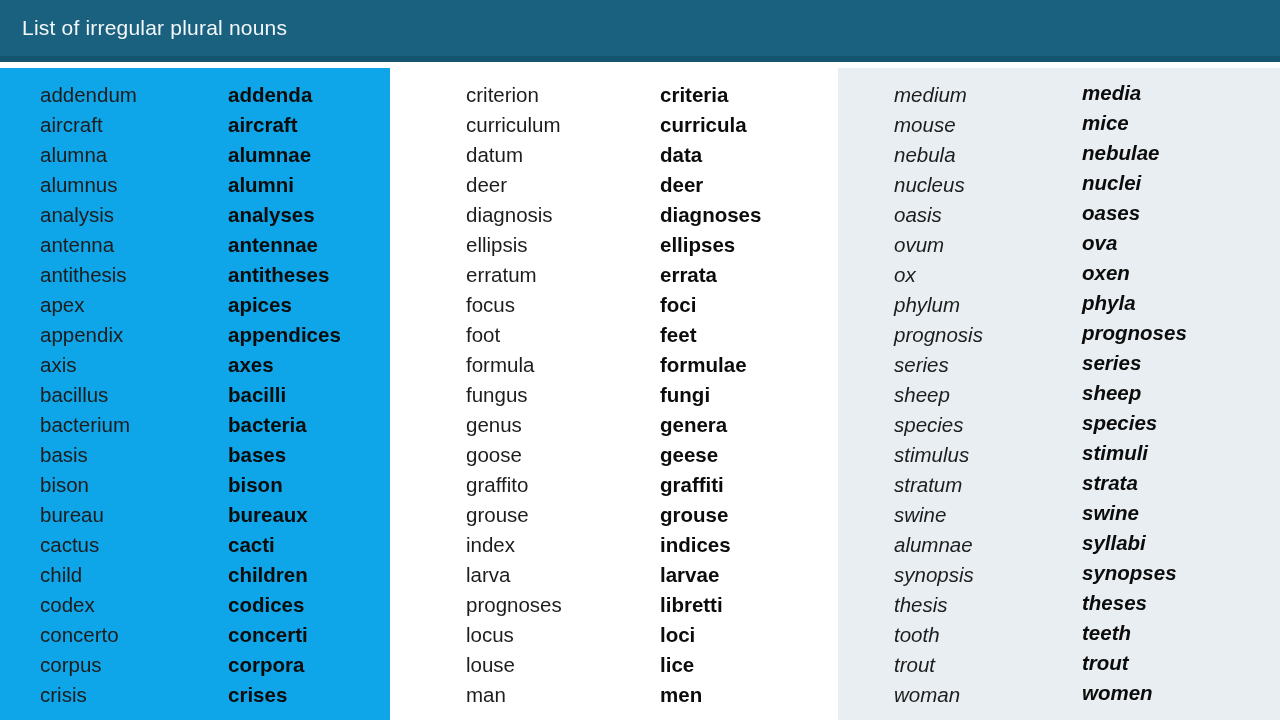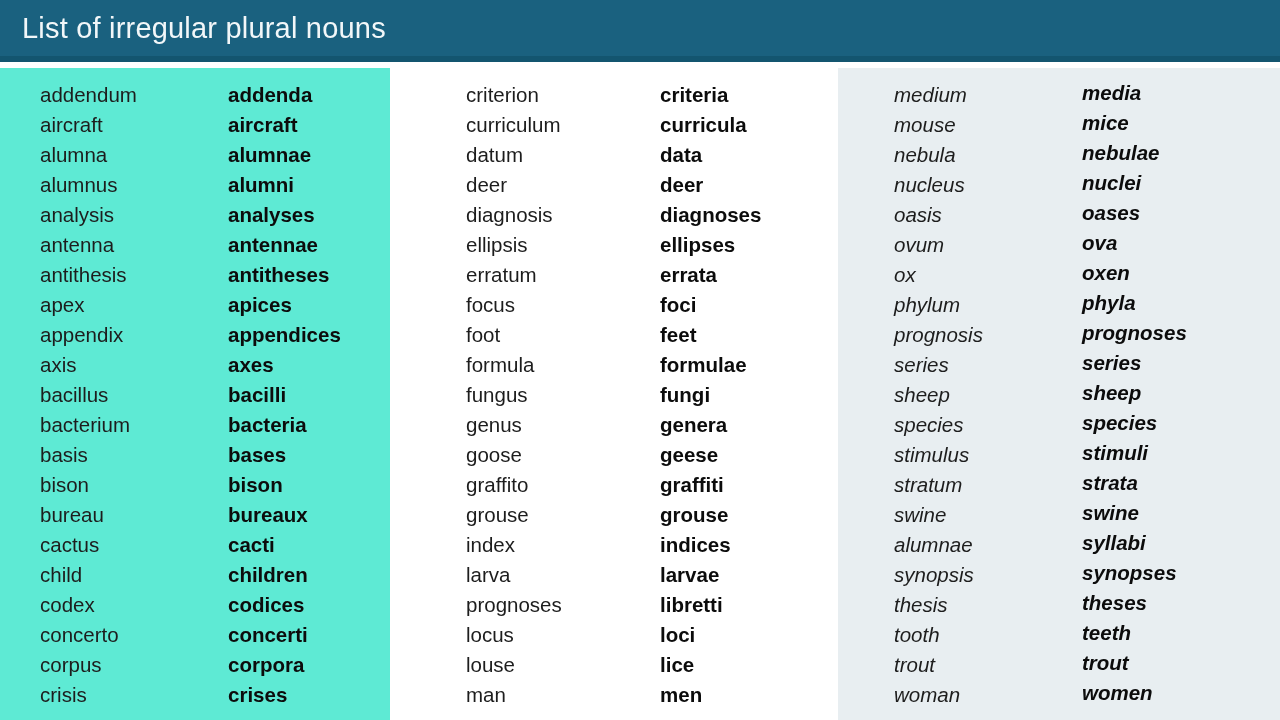--- a/index.html
+++ b/index.html
@@ -34,21 +34,21 @@
     left: 0;
     top: 56px;
     width: 1280px;
     height: 6px;
     background: #13556f;
   }
   #slide-title {
     position: absolute;
     left: 22px;
     top: 9px;
-    font-size: 29px;
+    font-size: 21px;
     line-height: 38px;
     color: #f2f7f9;
     letter-spacing: 0.2px;
     font-weight: 400;
     white-space: nowrap;
   }
 
   
   .panel {
     position: absolute;
@@ -106,21 +106,21 @@
 </style>
 </head>
 <body>
 
 <div id="slide">
 
   <div id="header-bar"></div>
   <div id="header-underline"></div>
   <div id="slide-title">List of irregular plural nouns</div>
 
-  <div class="panel" id="panel-1" style="background: #5eead4; padding-left: 12px;">
+  <div class="panel" id="panel-1" style="background: #0ea5e9; padding-left: 12px;">
     <div class="col col-singular" id="p1-singular">
         <div class="word">addendum</div>
         <div class="word">aircraft</div>
         <div class="word">alumna</div>
         <div class="word">alumnus</div>
         <div class="word">analysis</div>
         <div class="word">antenna</div>
         <div class="word">antithesis</div>
         <div class="word">apex</div>
         <div class="word">appendix</div>

